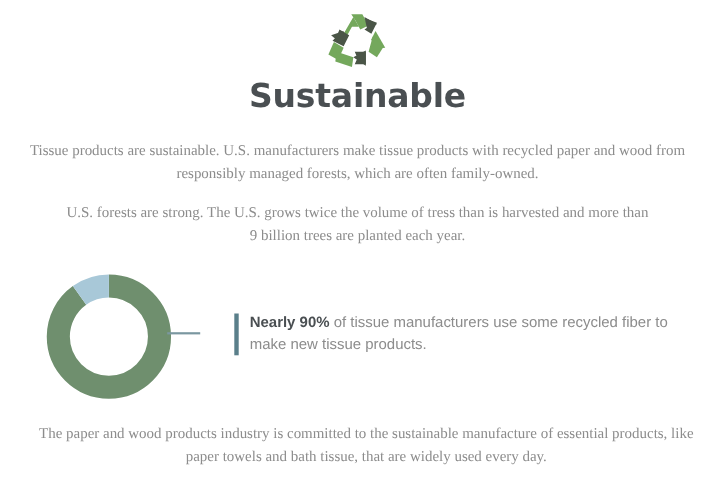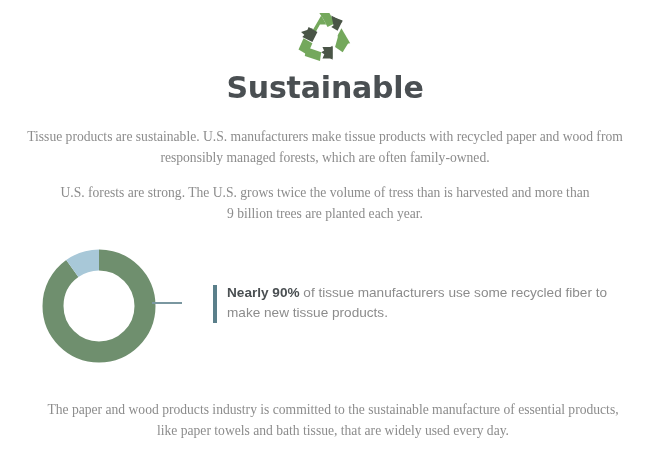--- a/index.html
+++ b/index.html
@@ -48,21 +48,21 @@
     margin: 22px 26px 0 26px;
   }
   .para-2 {
     margin: 14px 58px 0 58px;
   }
   .para-3 {
     position: absolute;
     left: 26px;
     right: 10px;
     top: 383px;
-    margin: 16px;
+    margin: 0;
   }
 
   
   .stat-block {
     position: absolute;
     left: 0;
     top: 240px;
     width: 650px;
     height: 135px;
   }

